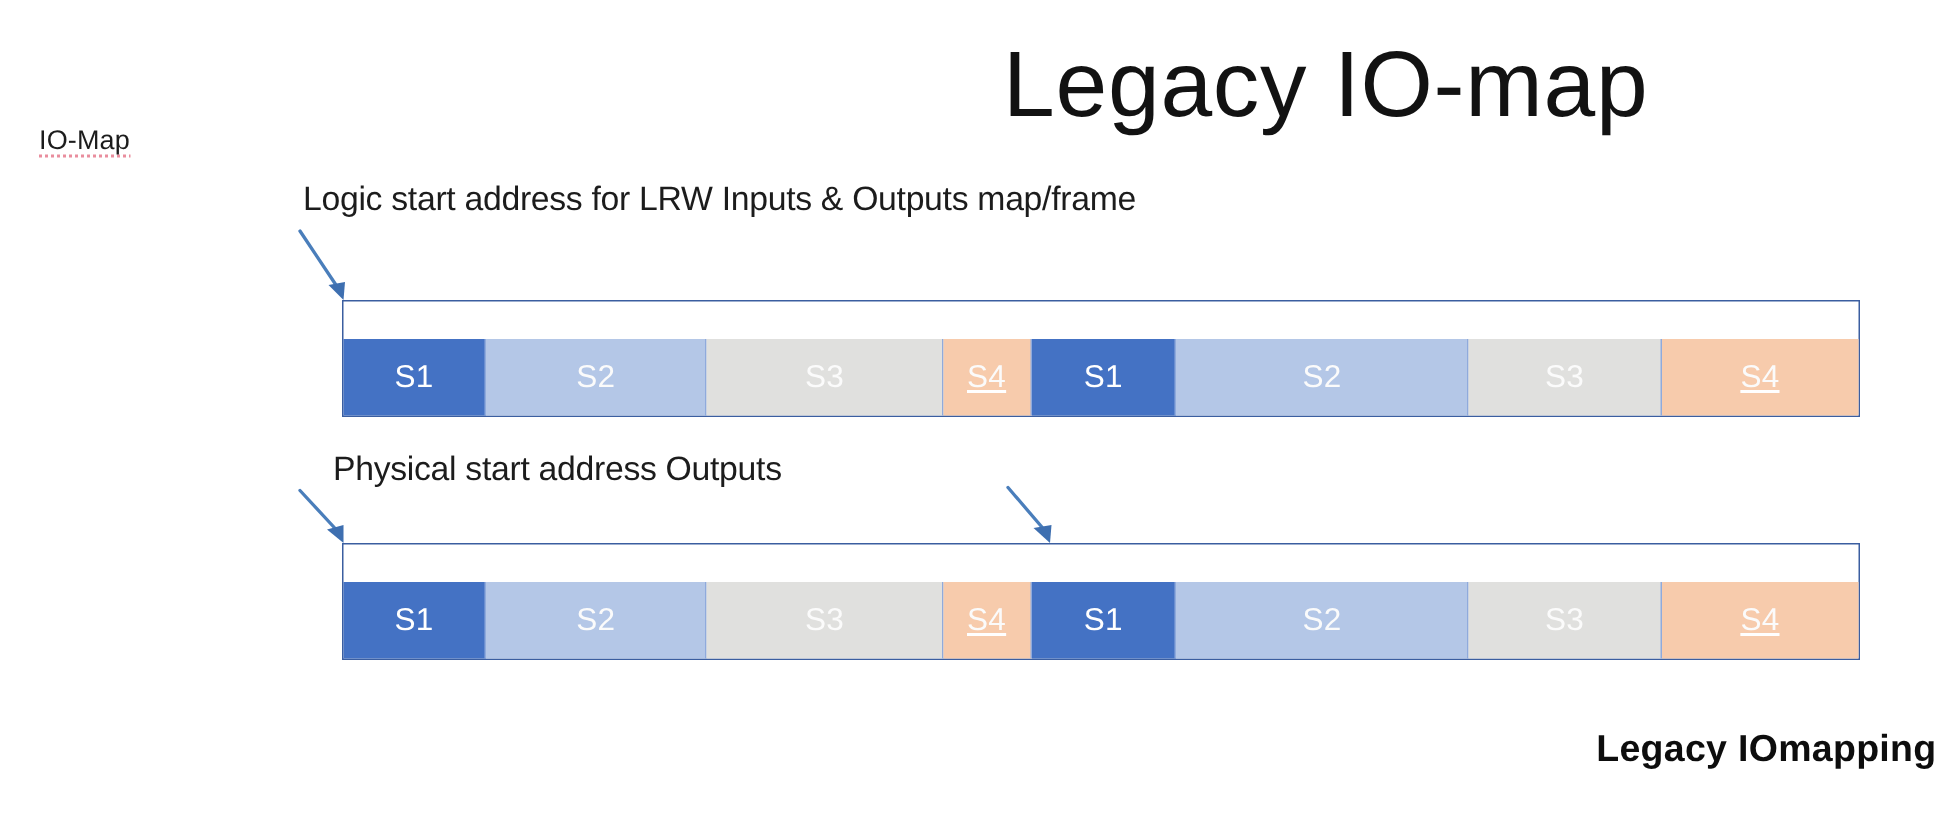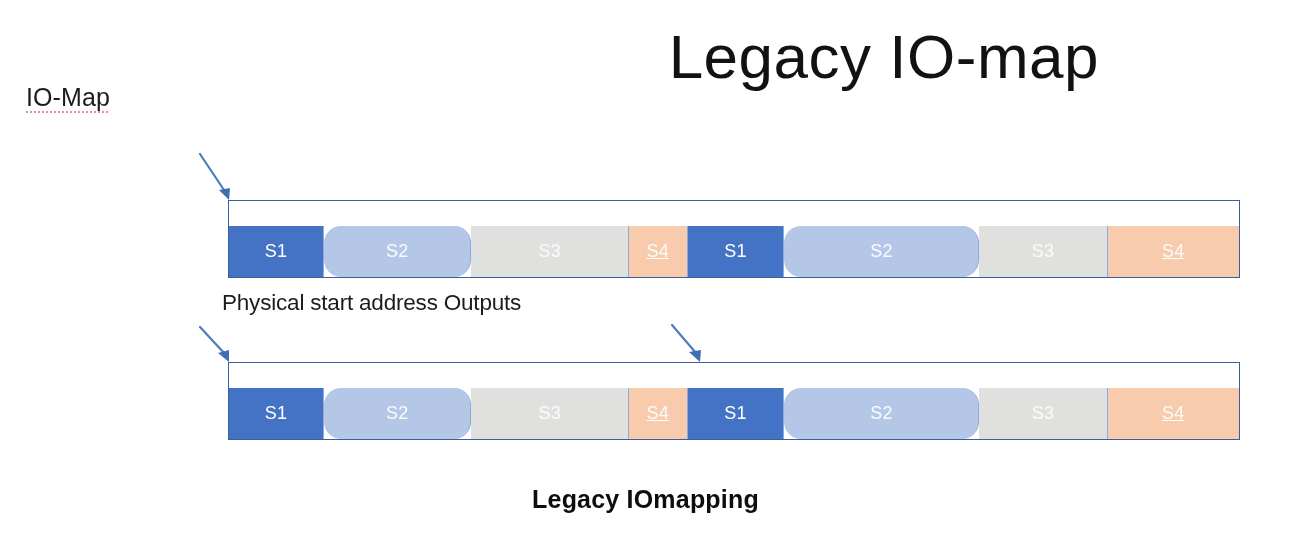--- a/index.html
+++ b/index.html
@@ -18,21 +18,21 @@
     height: 553px;
     background: #ffffff;
     overflow: hidden;
   }
 
   
   #io-map-label {
     position: absolute;
     left: 26px;
     top: 83px;
-    font-size: 25px;
+    font-size: 18px;
     font-weight: 400;
     letter-spacing: 0.1px;
     color: #1c1c1c;
     white-space: nowrap;
   }
   #io-map-label .spell {
     background-image: linear-gradient(
       to right,
       #e98e9e 0 2px, transparent 2px 4px);
     background-repeat: repeat-x;
@@ -58,21 +58,21 @@
   
   .annotation {
     position: absolute;
     font-size: 22.5px;
     font-weight: 400;
     color: #1c1c1c;
     white-space: nowrap;
     letter-spacing: -0.2px;
   }
   #logic-start-label { left: 202px; top: 120px; }
-  #phys-out-label    { left: 222px; top: 290px; }
+  #phys-out-label    { left: 222px; top: 300px; }
   #phys-in-label     { left: 686px; top: 296px; }
 
   
   .arrow-svg {
     position: absolute;
     overflow: visible;
     pointer-events: none;
   }
   #arrow-logic  { left: 196px; top: 150px; }
   #arrow-out    { left: 196px; top: 325px; }
@@ -91,61 +91,62 @@
   #bar-row-1 { top: 200px; width: 1012px; }
   #bar-row-2 { top: 362px; width: 1012px; }
 
   .segment {
     position: relative;
     display: flex;
     align-items: center;
     justify-content: center;
     box-sizing: border-box;
     border-right: 1px solid #8faadc;
-    font-size: 18px;
+    font-size: 21px;
     font-weight: 400;
     color: #ffffff;
     letter-spacing: 0.2px;
     user-select: none;
     margin-top: 25px;
   }
   .segment:last-child { border-right: none; }
   .segment.s1 { background: #4472c4; }
-  .segment.s2 { background: #b4c7e7; border-radius: 17px; }
+  .segment.s2 { background: #b4c7e7; }
   .segment.s3 { background: #e0e0de; text-align: right; }
   .segment.s4 { background: #f7cbac; text-decoration: underline; }
   .segment.s2 .seg-label,
   .segment.s3 .seg-label,
   .segment.s4 .seg-label { color: #fbfbfb; }
 
   
   #caption {
     position: absolute;
     left: 0;
     top: 485px;
     width: 1291px;
-    text-align: center;
+    text-align: right;
     font-size: 25px;
     font-weight: 700;
     color: #0d0d0d;
     letter-spacing: 0.2px;
     white-space: nowrap;
   }
 </style>
 </head>
 <body>
 
 <div id="canvas">
 
   <div id="io-map-label">
     <span class="spell">IO-Map</span>
   </div>
 
   <div id="main-title">Legacy IO-map</div>
 
+  <div id="logic-start-label" class="annotation">Logic start address for LRW Inputs &amp; Outputs map/frame</div>
 
   <svg id="arrow-logic" class="arrow-svg" width="46" height="56" viewBox="0 0 46 56">
     <line x1="4" y1="4" x2="30" y2="43" stroke="#4A7EBB" stroke-width="2.2" stroke-linecap="round"></line>
     <polygon points="33,50 23,40 34,38" fill="#3E6FB0"></polygon>
   </svg>
 
   <div id="bar-row-1" class="bar-row">
       <div class="segment s1" style="flex: 0 0 9.4%; background: rgb(68, 114, 196);">
         <span class="seg-label">S1</span>
       </div>

